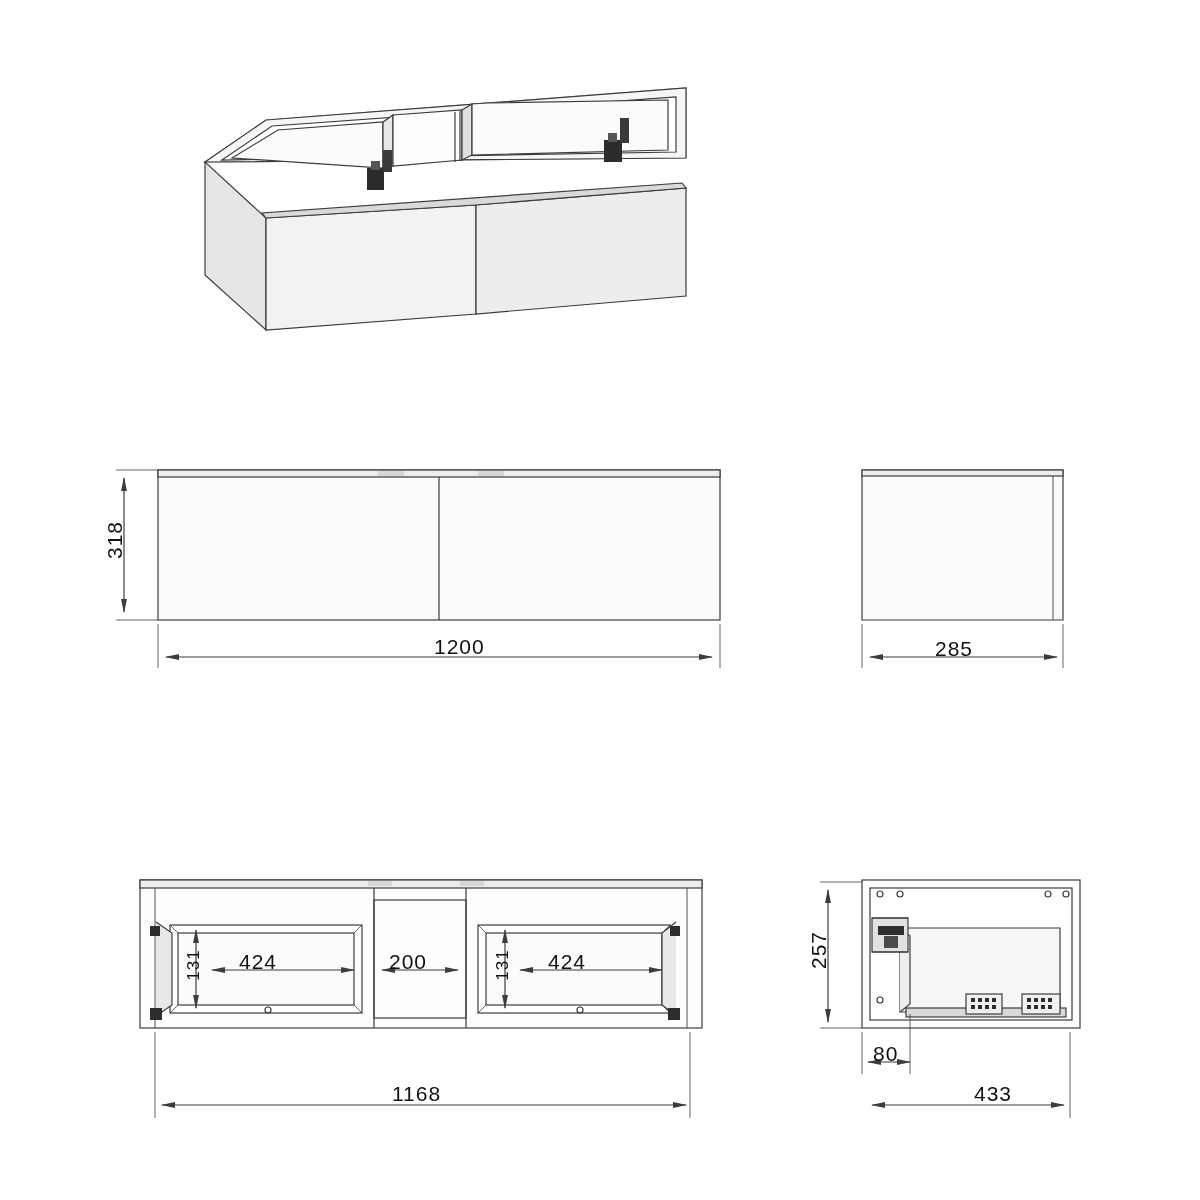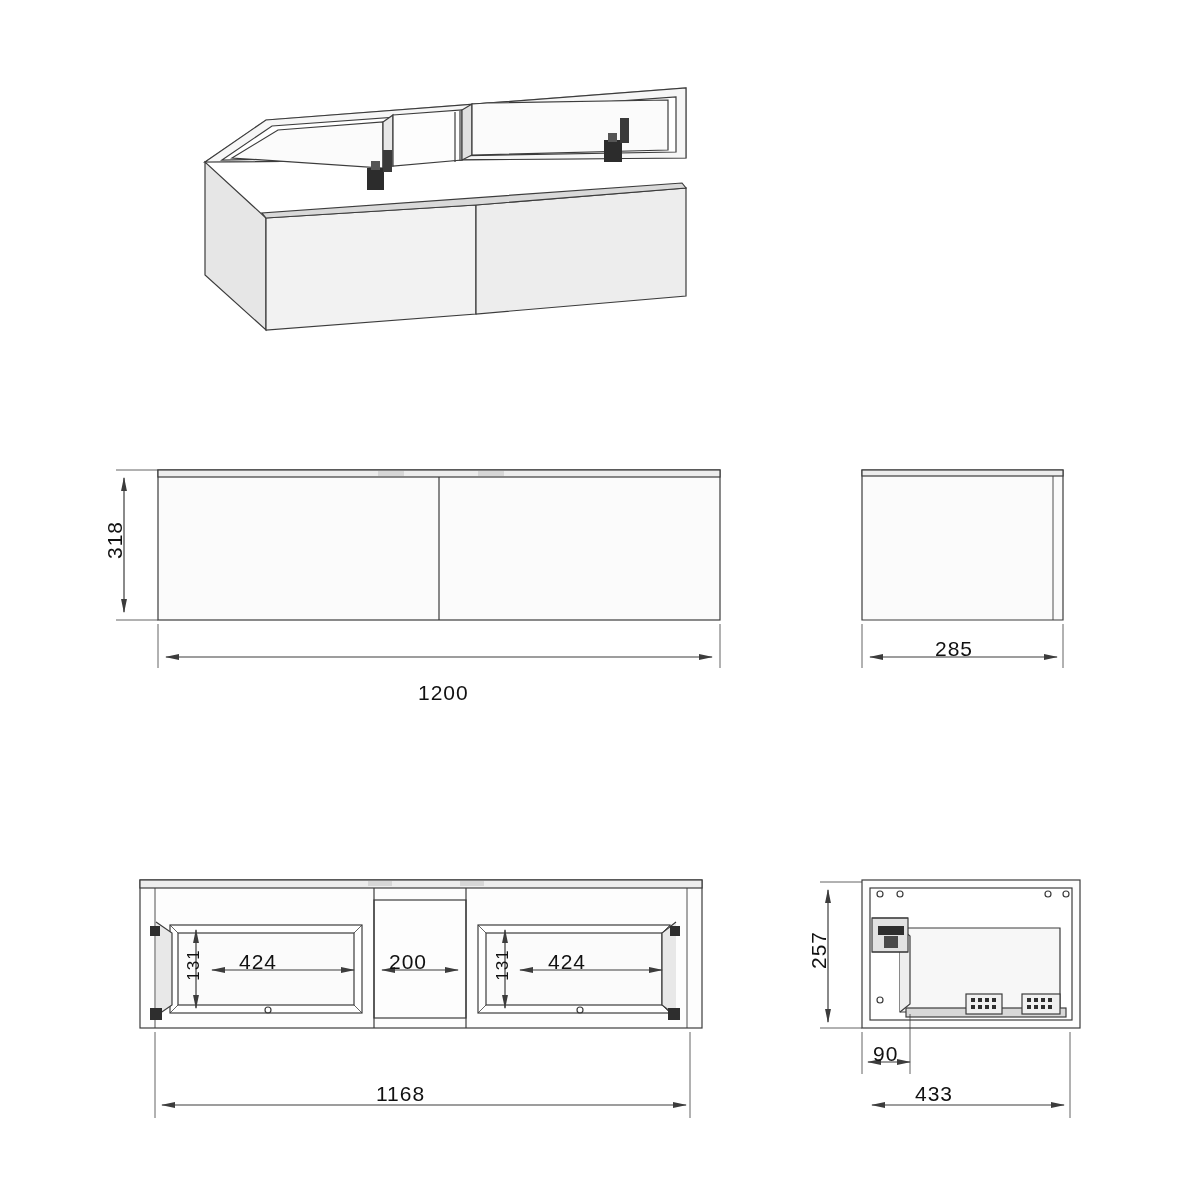--- a/index.html
+++ b/index.html
@@ -188,27 +188,27 @@
         <line x1="910" y1="1014" x2="910" y2="1074" stroke-width="0.8"></line>
 
         <line x1="872" y1="1105" x2="1064" y2="1105" marker-start="url(#arrR)" marker-end="url(#arrL)"></line>
         <line x1="1070" y1="1032" x2="1070" y2="1118" stroke-width="0.8"></line>
       </g>
 
     </g>
   </svg>
 
   <div class="dimlabel vert" style="left:96px;top:528px;transform:rotate(-90deg);">318</div>
-  <div class="dimlabel" style="left:418px;top:635px;margin-top:46px;">1200</div>
+  <div class="dimlabel" style="left:434px;top:635px;">1200</div>
   <div class="dimlabel" style="left:935px;top:637px;">285</div>
 
   <div class="dimlabel small vert" style="left:178px;top:955px;transform:rotate(-90deg);">131</div>
   <div class="dimlabel" style="left:239px;top:950px;">424</div>
   <div class="dimlabel" style="left:389px;top:950px;">200</div>
   <div class="dimlabel small vert" style="left:487px;top:955px;transform:rotate(-90deg);">131</div>
   <div class="dimlabel" style="left:548px;top:950px;">424</div>
-  <div class="dimlabel" style="left:376px;top:1082px;">1168</div>
+  <div class="dimlabel" style="left:392px;top:1082px;">1168</div>
 
   <div class="dimlabel vert" style="left:800px;top:938px;transform:rotate(-90deg);">257</div>
-  <div class="dimlabel" style="left:873px;top:1042px;">90</div>
-  <div class="dimlabel" style="left:915px;top:1082px;">433</div>
+  <div class="dimlabel" style="left:873px;top:1042px;">80</div>
+  <div class="dimlabel" style="left:974px;top:1082px;">433</div>
 
 </div>
 
 </body></html>

